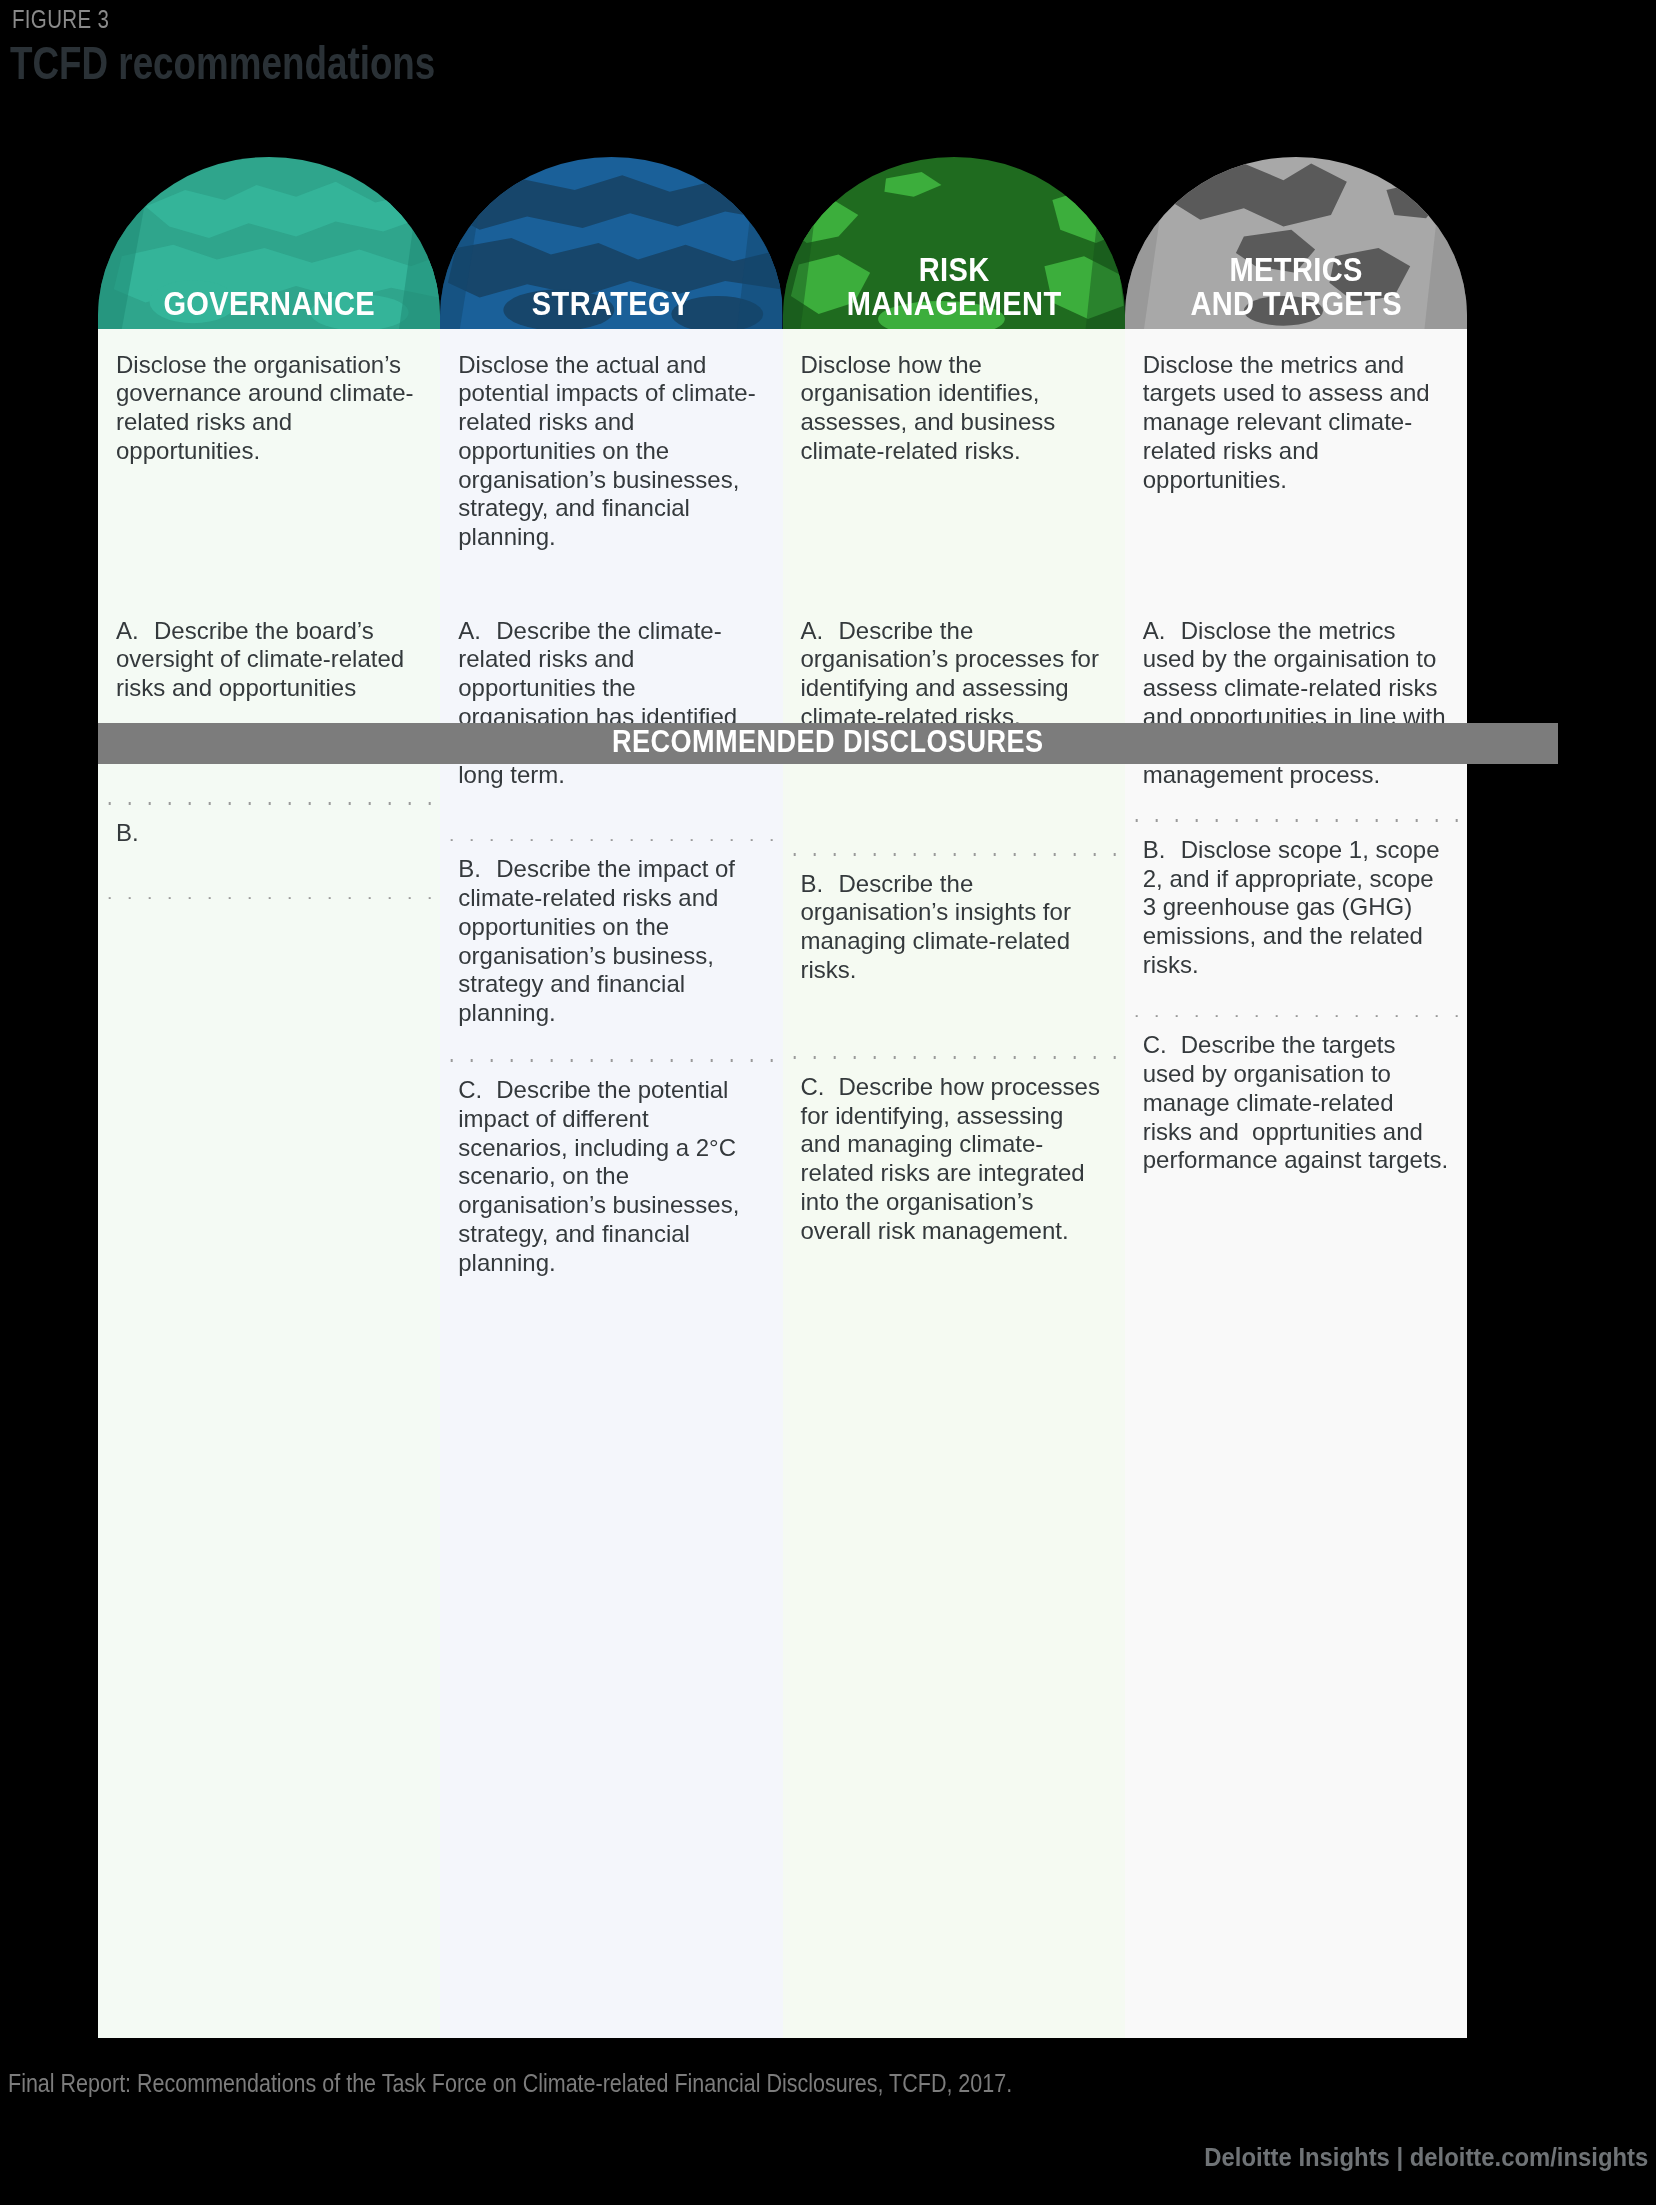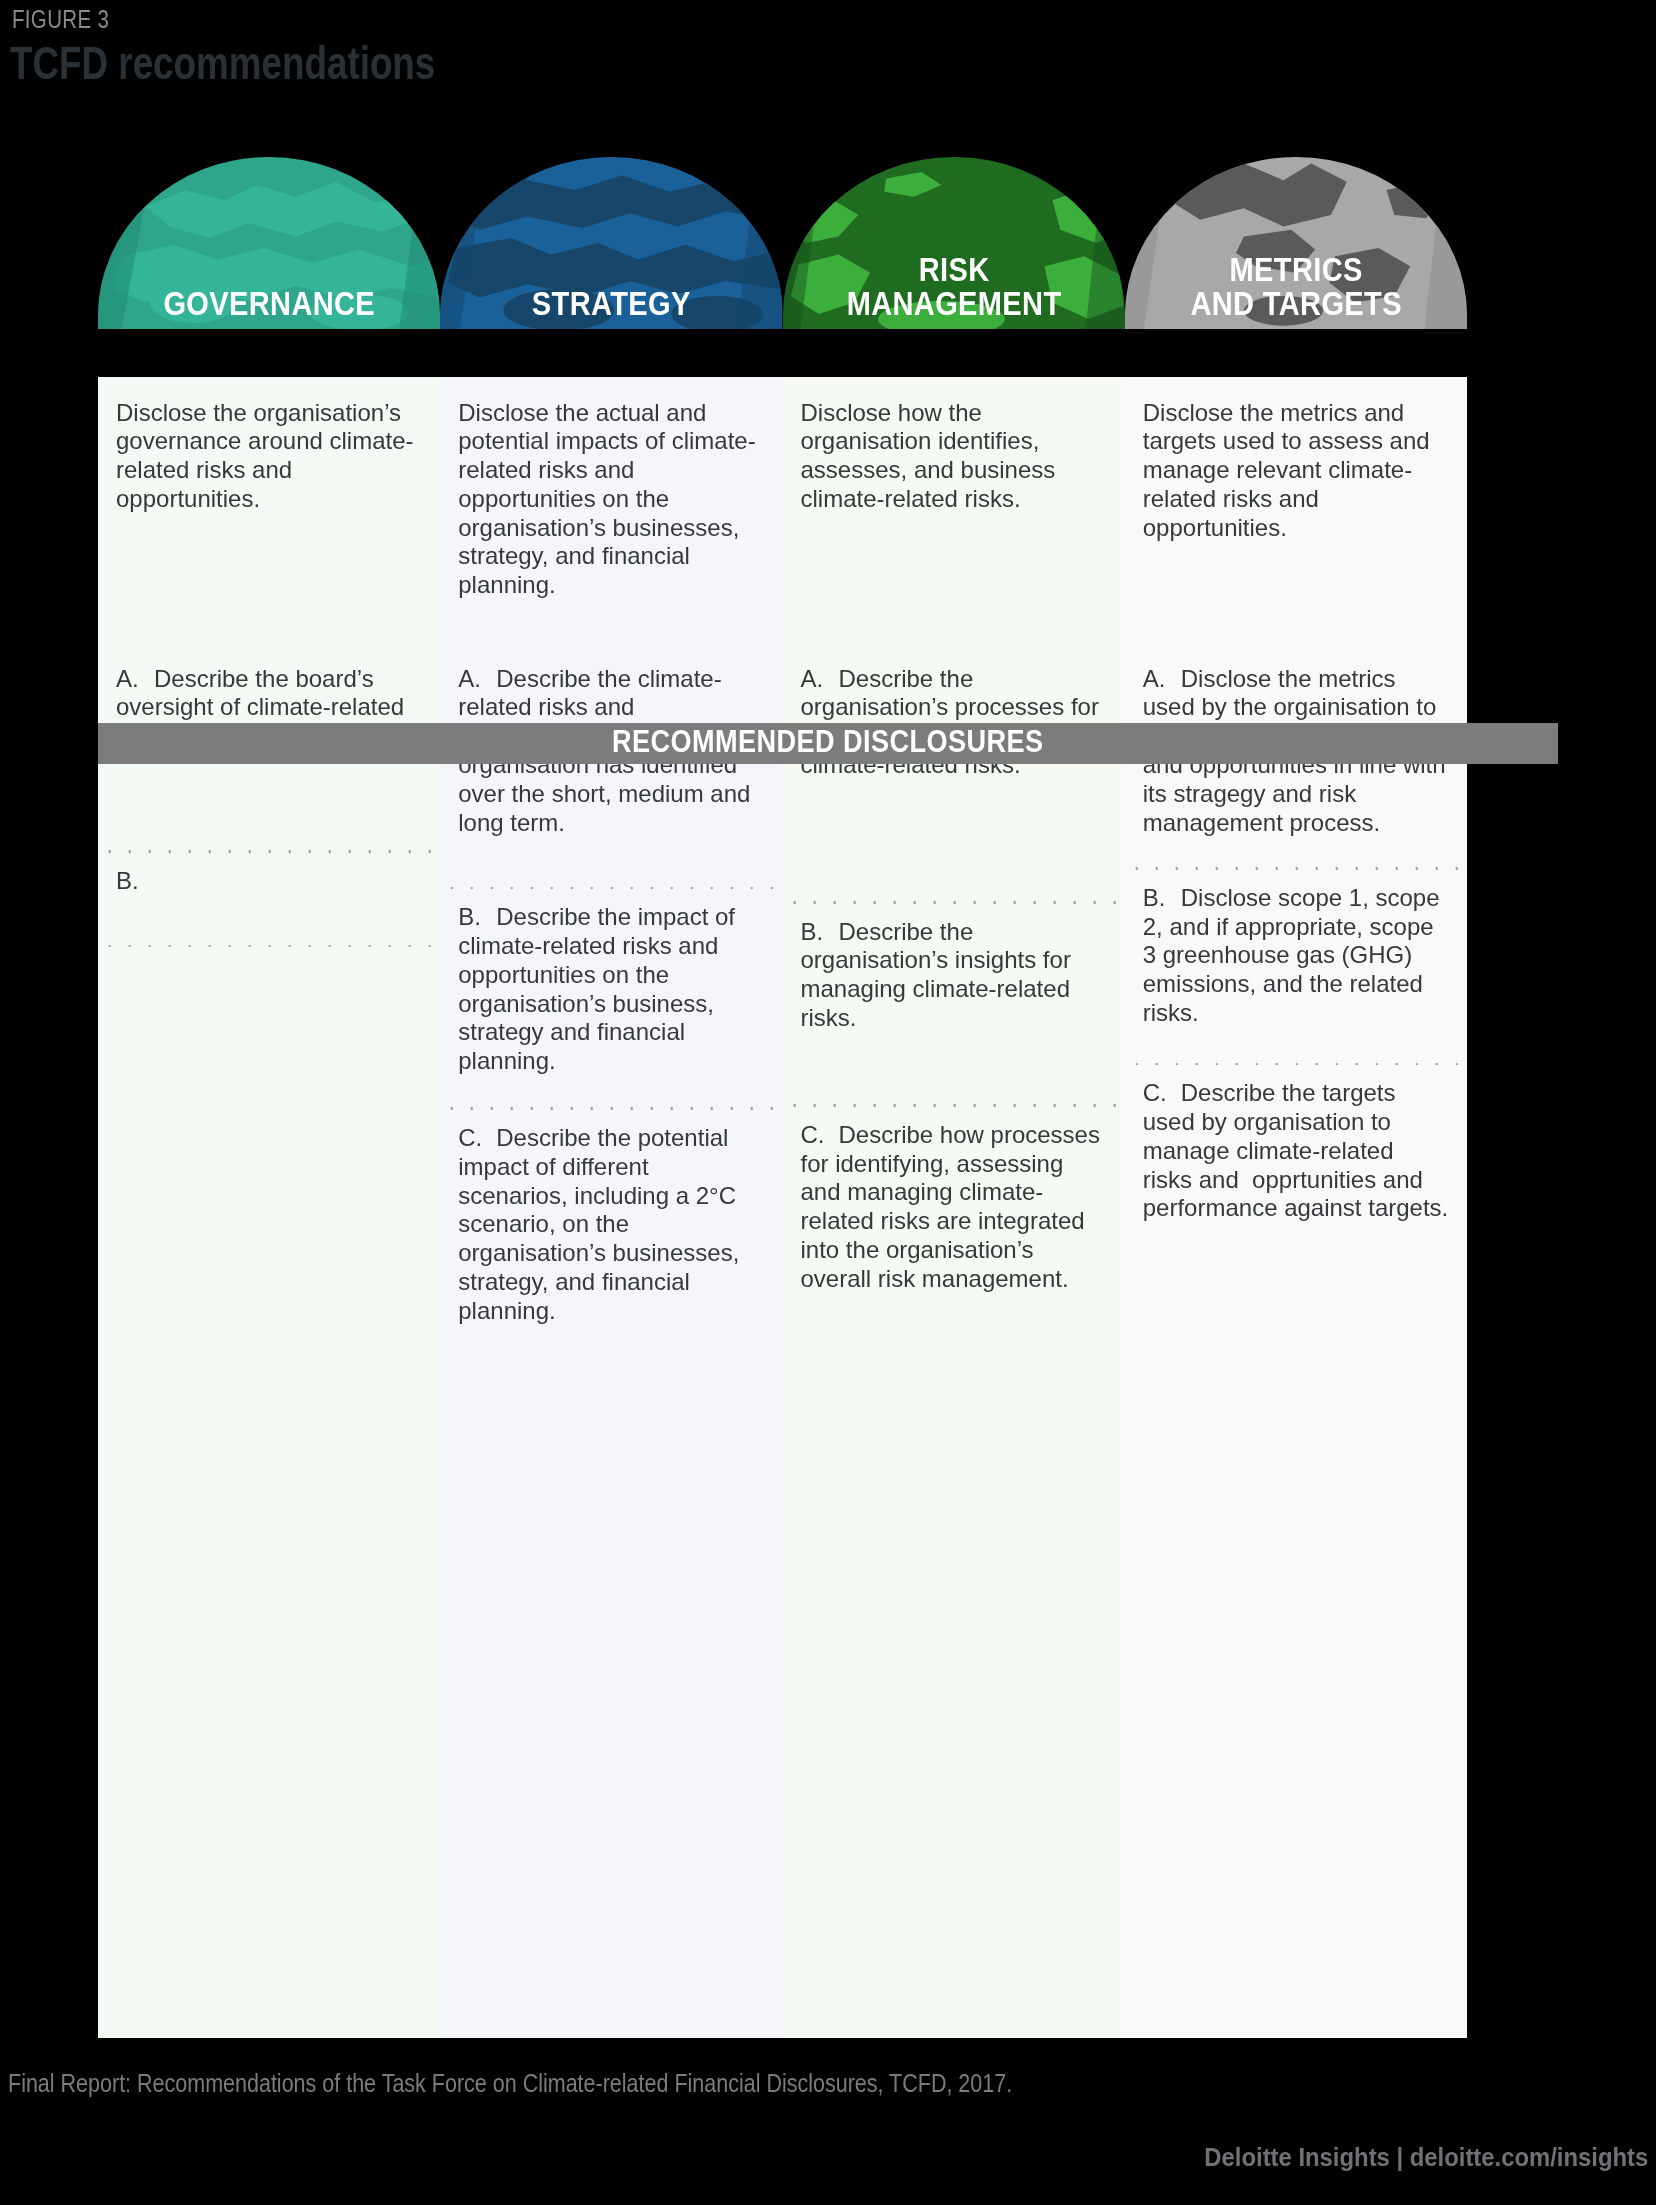--- a/index.html
+++ b/index.html
@@ -54,21 +54,20 @@
     padding-bottom: 8.3px;
     letter-spacing: 0.4px;
     white-space: pre-line;
   }
 
   
   .summary {
     padding: 21.5px 18px 18px 18px;
     font-size: 24px; line-height: 1.20; color: #34393c;
     height: 230px;
-    margin-top: 48px;
   }
 
   
   .cell {
     padding: 16.6px 18px 13.3px 18px;
     font-size: 24px; line-height: 1.20; color: #34393c;
     position: relative;
   }
   .cell.sep::before {
     content: "";

